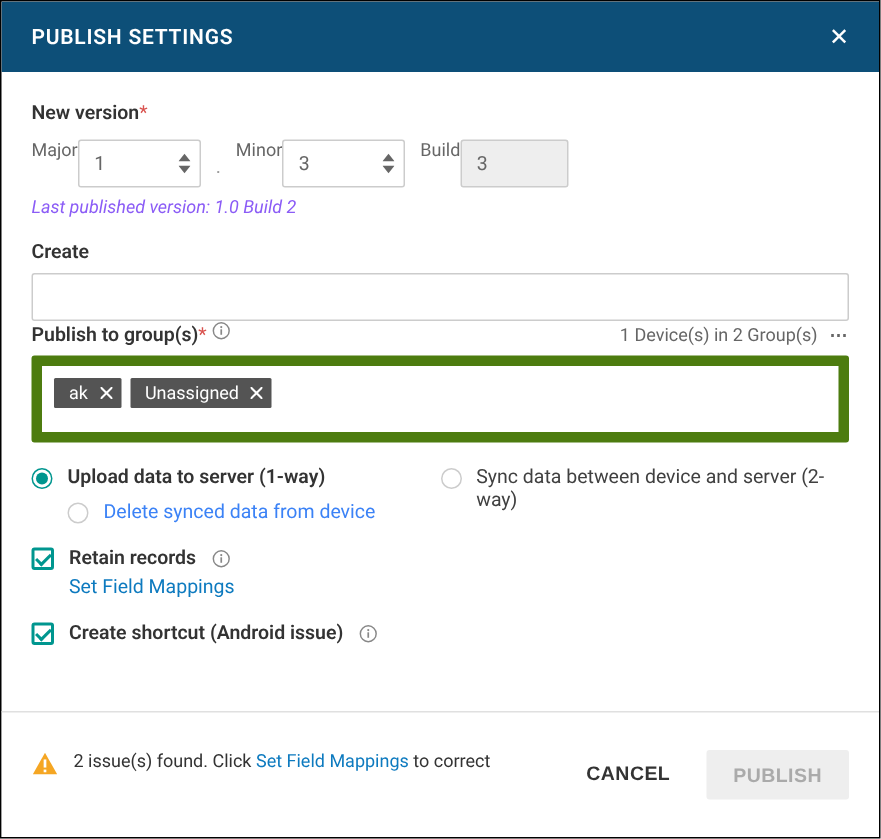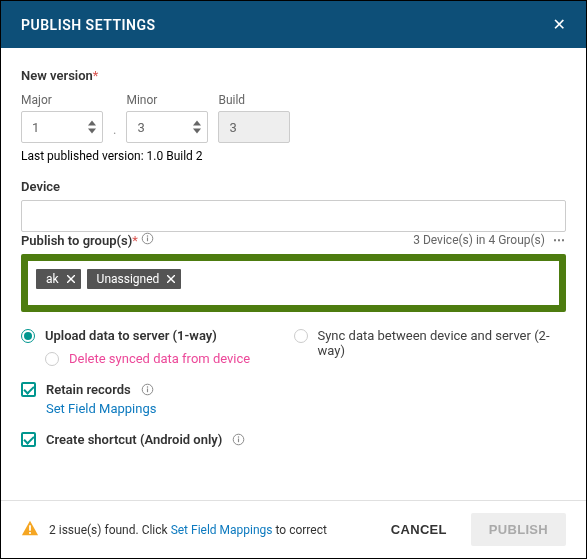--- a/index.html
+++ b/index.html
@@ -4,30 +4,30 @@
 <style>
 * { box-sizing: border-box; margin: 0; padding: 0; }
 body { font-family: -apple-system, BlinkMacSystemFont, "Segoe UI", Roboto, Arial, sans-serif; font-size: 13px; color: #333; background: #fff; width: 587px; height: 559px; overflow: hidden; position: relative; border: 1px solid #000; }
 .header { background: #0d4f78; color: #fff; padding: 14px 20px; display: flex; justify-content: space-between; align-items: center; gap: 24px; }
 .header h1 { font-size: 14px; font-weight: 600; letter-spacing: 0.5px; }
 .close-btn { cursor: pointer; font-size: 16px; }
 .content { padding: 20px 20px 0 20px; }
 .section-label { font-weight: 600; font-size: 13px; color: #333; }
 .required { color: #d9534f; }
 .version-row { display: flex; gap: 10px; margin-top: 10px; align-items: flex-end; }
-.input-group { display: flex; flex-direction: column; }
+.input-group { display: flex; flex-direction: row; }
 .input-label { font-size: 12px; color: #666; margin-bottom: 4px; }
 .spinner { display: flex; align-items: center; border: 1px solid #ccc; border-radius: 2px; height: 32px; background: #fff; }
 .spinner.disabled { background: #eee; }
 .spinner-val { width: 60px; padding: 0 10px; color: #666; font-size: 13px; }
 .spinner-btns { display: flex; flex-direction: column; padding: 0 6px; }
 .spinner-btns svg { width: 8px; height: 6px; fill: #666; cursor: pointer; }
 .spinner-btns svg + svg { margin-top: 2px; }
 .dot { color: #999; padding-bottom: 6px; }
-.hint { font-size: 12px; color: #000000; margin-top: 6px; }
+.hint { font-size: 12px; color: #8b5cf6; margin-top: 6px; font-style: italic; }
 .notes-input { width: 100%; height: 32px; border: 1px solid #ccc; border-radius: 2px; margin-top: 6px; padding: 6px; font-size: 13px; }
 .groups-header { display: flex; justify-content: space-between; align-items: center; }
 .info-icon-wrap { display: inline-flex; }
 .info-svg { width: 13px; height: 13px; }
 .groups-right { display: flex; align-items: center; gap: 8px; font-size: 12px; color: #666; }
 .dots { cursor: pointer; letter-spacing: 1px; font-weight: bold; color: #666; }
 .chips-box { border: 7px solid #4d7c0f; border-radius: 2px; margin-top: 6px; padding: 8px; min-height: 58px; display: flex; gap: 6px; align-items: flex-start; flex-wrap: wrap; }
 .chip { background: #545454; color: #fff; font-size: 12px; padding: 3px 6px 3px 10px; display: flex; align-items: center; gap: 8px; border-radius: 1px; }
 .chip-x { cursor: pointer; display: inline-flex; }
 .chip-x svg { width: 8px; height: 8px; fill: #fff; }
@@ -36,27 +36,27 @@
 .radio-row { display: flex; margin-top: 10px; }
 .radio-col { flex: 1; }
 .radio-item { display: flex; align-items: flex-start; gap: 10px; }
 .radio { width: 14px; height: 14px; border: 1px solid #999; border-radius: 50%; margin-top: 1px; flex-shrink: 0; position: relative; }
 .radio.checked { border-color: #00968f; }
 .radio.checked::after { content: ''; width: 8px; height: 8px; background: #00968f; border-radius: 50%; position: absolute; top: 2px; left: 2px; }
 .radio.disabled { border-color: #ccc; }
 .radio-label { font-weight: 600; font-size: 13px; }
 .radio-label.disabled { color: #404040; font-weight: 400; }
 .sub-radio { margin-left: 24px; margin-top: 8px; display: flex; align-items: center; gap: 10px; }
-.sub-label { color: #ec4899; font-size: 13px; }
+.sub-label { color: #3b82f6; font-size: 13px; }
 .check-row { display: flex; align-items: center; gap: 10px; margin-top: 16px; }
 .checkbox { width: 15px; height: 15px; border: 2px solid #00968f; border-radius: 2px; position: relative; flex-shrink: 0; }
 .checkbox.checked::after { content: ''; position: absolute; left: 3px; top: 0px; width: 4px; height: 8px; border: solid #00968f; border-width: 0 2px 2px 0; transform: rotate(45deg); }
 .check-label { font-weight: 600; font-size: 13px; }
 .link { color: #0d7abf; font-size: 13px; cursor: pointer; margin-left: 25px; margin-top: 4px; display: inline-block; }
-.footer { position: absolute; bottom: 0; left: 0; right: 0; border-top: 1px solid #e0e0e0; padding: 12px 20px; display: flex; align-items: center; background: #fff; }
+.footer { position: absolute; bottom: 0; left: 0; right: 0; border-top: 1px solid #e0e0e0; padding: 25px 20px; display: flex; align-items: flex-start; background: #fff; }
 .warn-icon { flex-shrink: 0; margin-right: 10px; }
 .warn-icon svg { width: 18px; height: 18px; }
 .warn-text { font-size: 12px; color: #333; flex: 1; }
 .warn-text a { color: #0d7abf; cursor: pointer; text-decoration: none; }
 .btn { padding: 8px 16px; font-size: 13px; font-weight: 600; border: none; background: none; cursor: pointer; letter-spacing: 0.3px; }
 .btn-cancel { color: #333; }
 .btn-publish { background: #eee; color: #aaa; border-radius: 2px; cursor: not-allowed; margin-left: 8px; padding: 9px 18px; }
 </style>
 </head>
 <body>
@@ -105,37 +105,37 @@
     <div class="input-group">
       <span class="input-label">Build</span>
       <div class="spinner disabled">
         <span class="spinner-val" style="width:70px">3</span>
       </div>
     </div>
   </div>
   <div class="hint">Last published version: 1.0 Build 2</div>
 
   <div style="margin-top:16px">
-    <span class="section-label">Device</span>
+    <span class="section-label">Create</span>
     <input class="notes-input" value="" style="">
   </div>
 
   <div class="groups-header">
     <div>
       <span class="section-label">Publish to group(s)</span><span class="required">*</span>
       <span class="info-icon-wrap">
         <svg class="info-svg" viewBox="0 0 16 16">
             <circle cx="8" cy="8" r="6.5" fill="none" stroke="#888" stroke-width="1.2"></circle>
             <circle cx="8" cy="5" r="0.9" fill="#888"></circle>
             <rect x="7.3" y="6.8" width="1.4" height="4.5" fill="#888"></rect>
           </svg>
       </span>
     </div>
     <div class="groups-right">
-      <span>3 Device(s) in 4 Group(s)</span>
+      <span>1 Device(s) in 2 Group(s)</span>
       <span class="dots">⋯</span>
     </div>
   </div>
   <div class="chips-box">
     <div class="chip">
       <span>ak</span>
       <span class="chip-x">
           <svg viewBox="0 0 8 8">
             <path d="M0 0 L8 8 M8 0 L0 8" stroke="#fff" stroke-width="1.4"></path>
           </svg>
@@ -179,21 +179,21 @@
             <circle cx="8" cy="8" r="6.5" fill="none" stroke="#888" stroke-width="1.2"></circle>
             <circle cx="8" cy="5" r="0.9" fill="#888"></circle>
             <rect x="7.3" y="6.8" width="1.4" height="4.5" fill="#888"></rect>
           </svg>
       </span>
     </div>
     <a class="link">Set Field Mappings</a>
 
     <div class="check-row">
       <span class="checkbox checked"></span>
-      <span class="check-label">Create shortcut (Android only)</span>
+      <span class="check-label">Create shortcut (Android issue)</span>
       <span class="info-icon-wrap">
         <svg class="info-svg" viewBox="0 0 16 16">
             <circle cx="8" cy="8" r="6.5" fill="none" stroke="#888" stroke-width="1.2"></circle>
             <circle cx="8" cy="5" r="0.9" fill="#888"></circle>
             <rect x="7.3" y="6.8" width="1.4" height="4.5" fill="#888"></rect>
           </svg>
       </span>
     </div>
   </div>
 </div>

